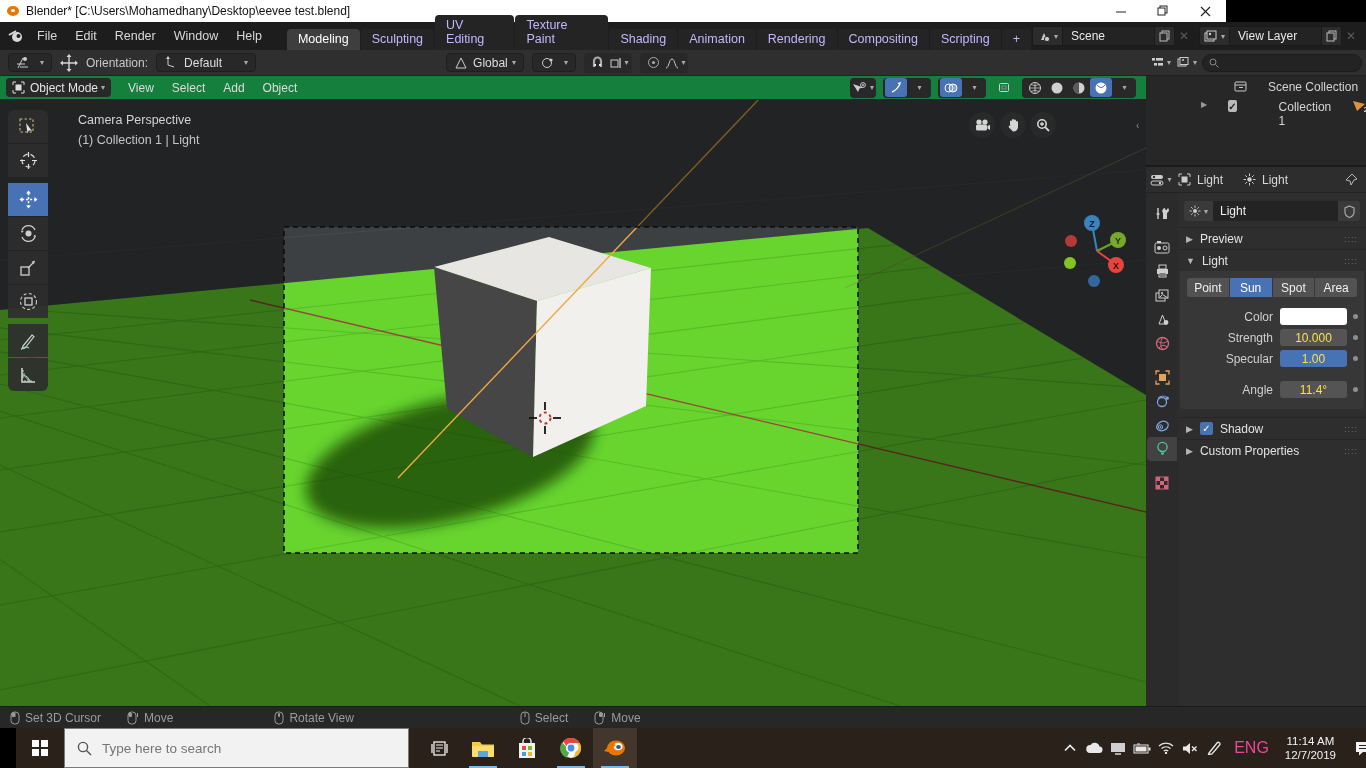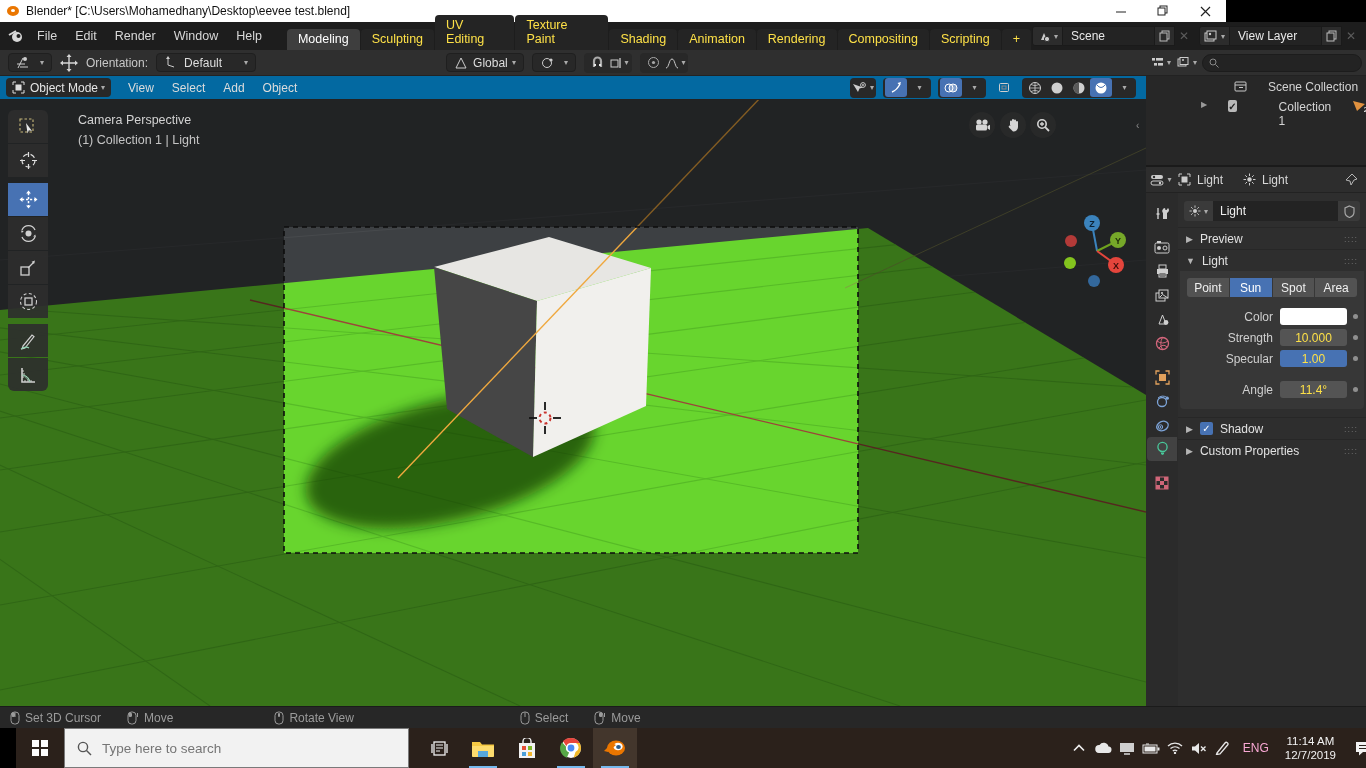--- a/index.html
+++ b/index.html
@@ -16,21 +16,21 @@
     background:#ea7600; left:1px; top:2px; }
   .blender-logo .eye { position:absolute; width:4px; height:3px; border-radius:50%;
     background:#fff; left:5px; top:5px; }
   .wincaption { margin-left:auto; display:flex; height:22px; }
   .capbtn { width:42px; height:22px; display:flex; align-items:center; justify-content:center;
     color:#222; font-size:11px; }
 
   
   #topbar { left:0; top:22px; width:1366px; height:28px; background:#1d1d1d; display:flex; align-items:center; }
   .menu-item { color:#d8d8d8; padding:0 9px; font-size:12.5px; }
-  .wtab { color:#fde047; padding:3px 11px 4px; font-size:12.5px; border-radius:4px 4px 0 0;
+  .wtab { color:#c4b5fd; padding:3px 11px 4px; font-size:12.5px; border-radius:4px 4px 0 0;
     background:#242424; margin-right:1px; }
   .wtab.active { background:#3e3e3e; color:#ffffff; }
   .idblock { display:flex; align-items:center; height:20px; }
   .idblock .iconbtn { background:#2c2c2c; border:1px solid #1a1a1a; border-radius:3px 0 0 3px;
     height:20px; padding:0 4px; display:flex; align-items:center; color:#ccc; }
   .idblock .namefield { background:#232323; border:1px solid #1a1a1a; border-left:none; height:20px;
     color:#e8e8e8; padding:0 8px; min-width:92px; display:flex; align-items:center; }
   .idblock .smallbtn { background:#2c2c2c; border:1px solid #1a1a1a; border-left:none; height:20px;
     width:20px; display:flex; align-items:center; justify-content:center; color:#bbb; }
   .idblock .xbtn { color:#5c5c5c; background:transparent; border:none; width:18px; text-align:center; }
@@ -40,21 +40,21 @@
   #toolsettings { left:0; top:50px; width:1146px; height:26px; background:#2f2f2f;
     border-bottom:1px solid #232323; display:flex; align-items:center; }
   .ts-label { color:#c8c8c8; margin:0 8px; }
   .dd { background:#282828; border:1px solid #1f1f1f; border-radius:4px; height:19px;
     display:flex; align-items:center; color:#dedede; padding:0 7px; }
   .dd .chev { margin-left:10px; }
   .icon12 { width:14px; height:14px; display:inline-block; }
   .tglgroup { display:flex; background:#282828; border-radius:4px; height:20px; align-items:center; padding:0 2px; }
 
   
-  #vpheader { left:0; top:76px; width:1146px; height:24px; background:#0369a1;
+  #vpheader { left:0; top:76px; width:1146px; height:24px; background:#15803d;
     border-bottom:1px solid #232323; display:flex; align-items:center; }
   .mode-dd { background:#282828; border-radius:4px; height:19px; display:flex; align-items:center;
     color:#e5e5e5; padding:0 6px; margin-left:6px; }
   .vph-menu { color:#dcdcdc; padding:0 9px; }
   .hbtn { width:22px; height:19px; display:flex; align-items:center; justify-content:center;
     color:#cfcfcf; border-radius:3px; }
   .hbtn.on { background:#4772b3; color:#fff; }
 
   
   #viewport { left:0; top:100px; width:1146px; height:606px; background:#3d4043; overflow:hidden; }
@@ -143,21 +143,21 @@
   #searchbar input { border:none; outline:none; background:transparent; font-size:13.5px;
     color:#444; width:270px; font-family:"Liberation Sans", sans-serif; }
   .tbicon { width:44px; height:40px; display:flex; align-items:center; justify-content:center;
     position:relative; }
   .tbicon.running::after { content:""; position:absolute; left:8px; right:8px; bottom:0; height:2.5px;
     background:#76b9ed; }
   .tbicon.activeapp { background:#43362c; }
   #tray { margin-left:auto; display:flex; align-items:center; height:40px; }
   .trayico { width:24px; height:40px; display:flex; align-items:center; justify-content:center; color:#eee; }
   #clock { color:#f2f2f2; font-size:11.5px; text-align:center; line-height:14px; padding:0 8px; }
-  #lang { color:#f9a8d4; font-size:12px; padding:0 8px; }
+  #lang { color:#ec4899; font-size:16px; padding:0 8px; }
 
   svg { display:block; }
   text { font-family:"Liberation Sans", sans-serif; }
 </style>
 </head>
 <body>
 
 <div id="titlebar" class="abs">
   <span class="blender-logo">
       <span class="ball"></span>

